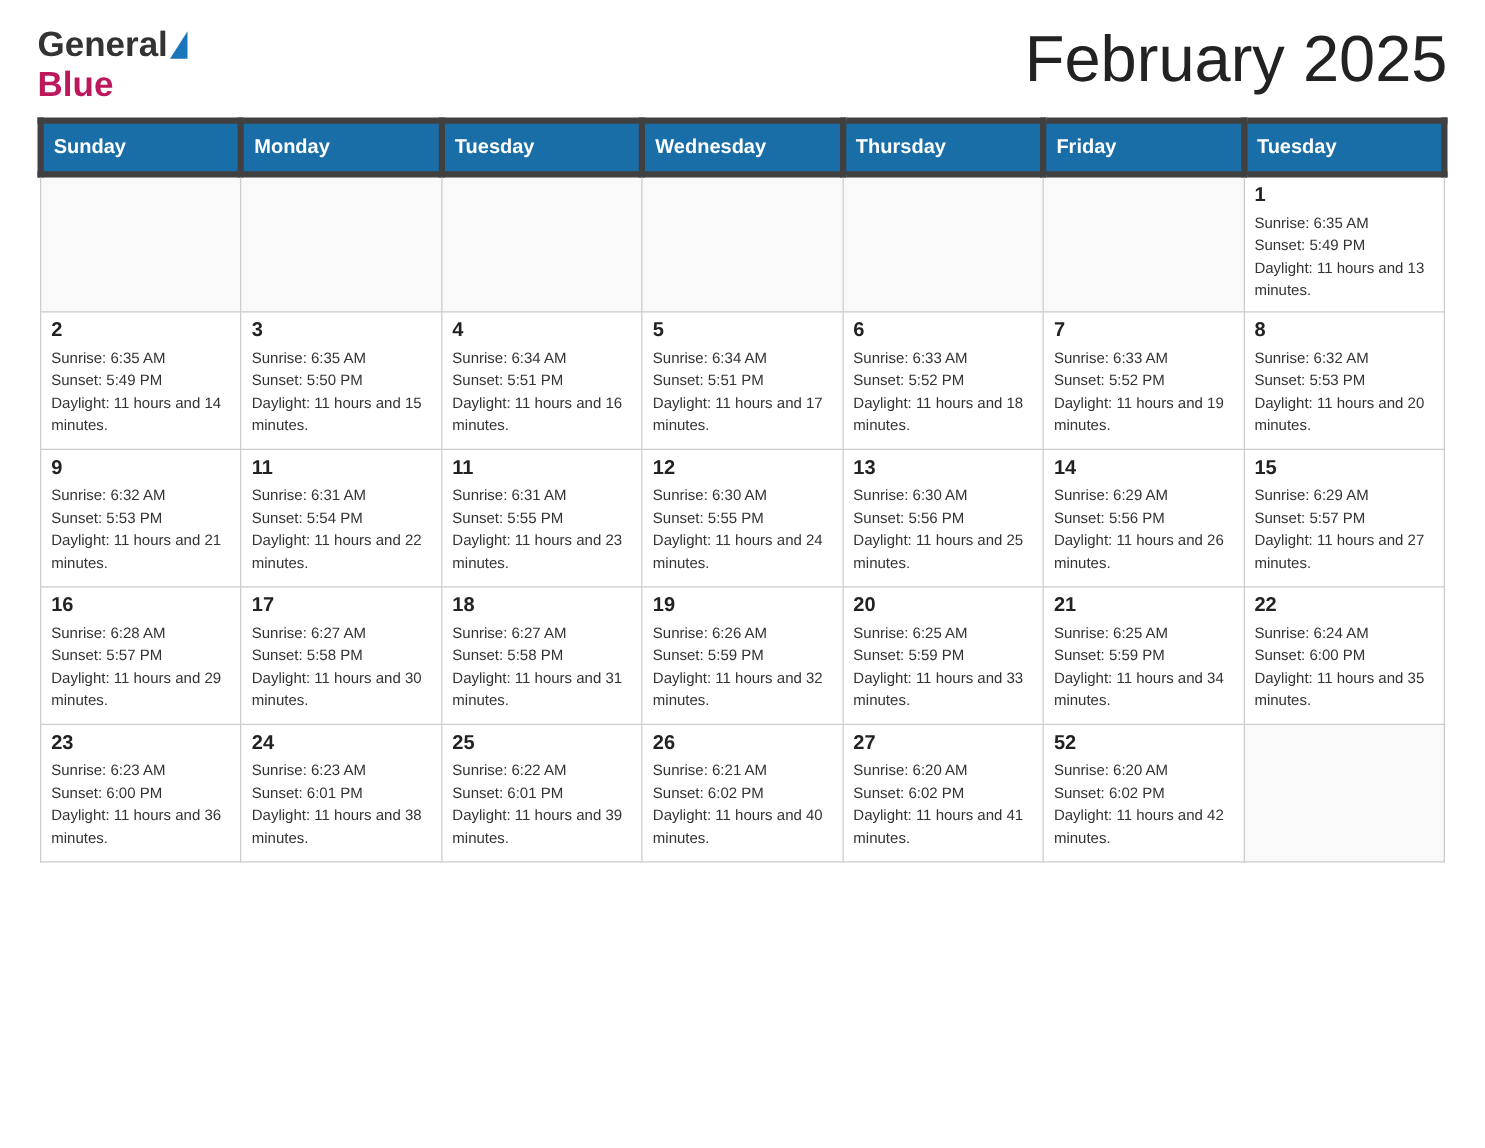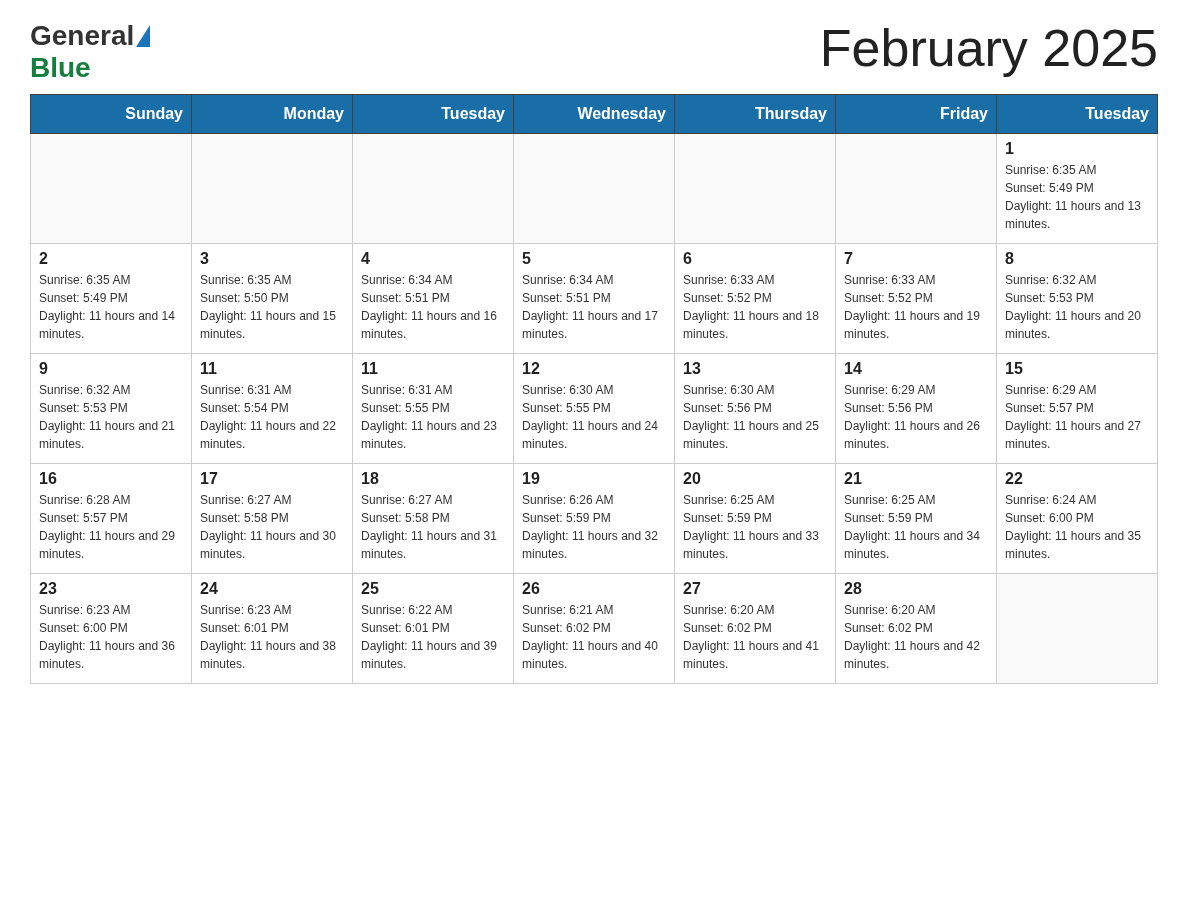--- a/index.html
+++ b/index.html
@@ -37,21 +37,21 @@
     .logo-triangle {
       width: 0;
       height: 0;
       border-left: 14px solid transparent;
       border-bottom: 22px solid #1a75bb;
       display: inline-block;
       margin: 0 2px;
       vertical-align: middle;
     }
     .logo-blue {
-      color: #15803d;
+      color: #be185d;
       font-size: 28px;
       font-weight: bold;
       margin-top: -4px;
     }
     .title-section {
       text-align: center;
     }
     .month-title {
       font-size: 52px;
       font-weight: normal;
@@ -67,22 +67,22 @@
       width: 100%;
       border-collapse: collapse;
       margin-top: 10px;
     }
     .calendar-table thead tr th {
       background-color: #1a6ea8;
       color: white;
       font-size: 16px;
       font-weight: bold;
       padding: 10px 8px;
-      text-align: right;
-      border: 1px solid #404040;
+      text-align: left;
+      border: 5px solid #404040;
     }
     .calendar-table tbody tr td {
       border: 1px solid #ccc;
       vertical-align: top;
       padding: 6px 8px;
       font-size: 12.5px;
       color: #333;
       width: 14.28%;
       min-height: 110px;
       height: 110px;
@@ -254,19 +254,19 @@
         </td>
         <td>
           <span class="day-number">26</span>
           <div class="day-info">Sunrise: 6:21 AM<br>Sunset: 6:02 PM<br>Daylight: 11 hours and 40 minutes.</div>
         </td>
         <td>
           <span class="day-number">27</span>
           <div class="day-info">Sunrise: 6:20 AM<br>Sunset: 6:02 PM<br>Daylight: 11 hours and 41 minutes.</div>
         </td>
         <td>
-          <span class="day-number">28</span>
+          <span class="day-number">52</span>
           <div class="day-info">Sunrise: 6:20 AM<br>Sunset: 6:02 PM<br>Daylight: 11 hours and 42 minutes.</div>
         </td>
         <td class="empty-cell"></td>
       </tr>
     </tbody>
 </table>
 
 </body></html>

